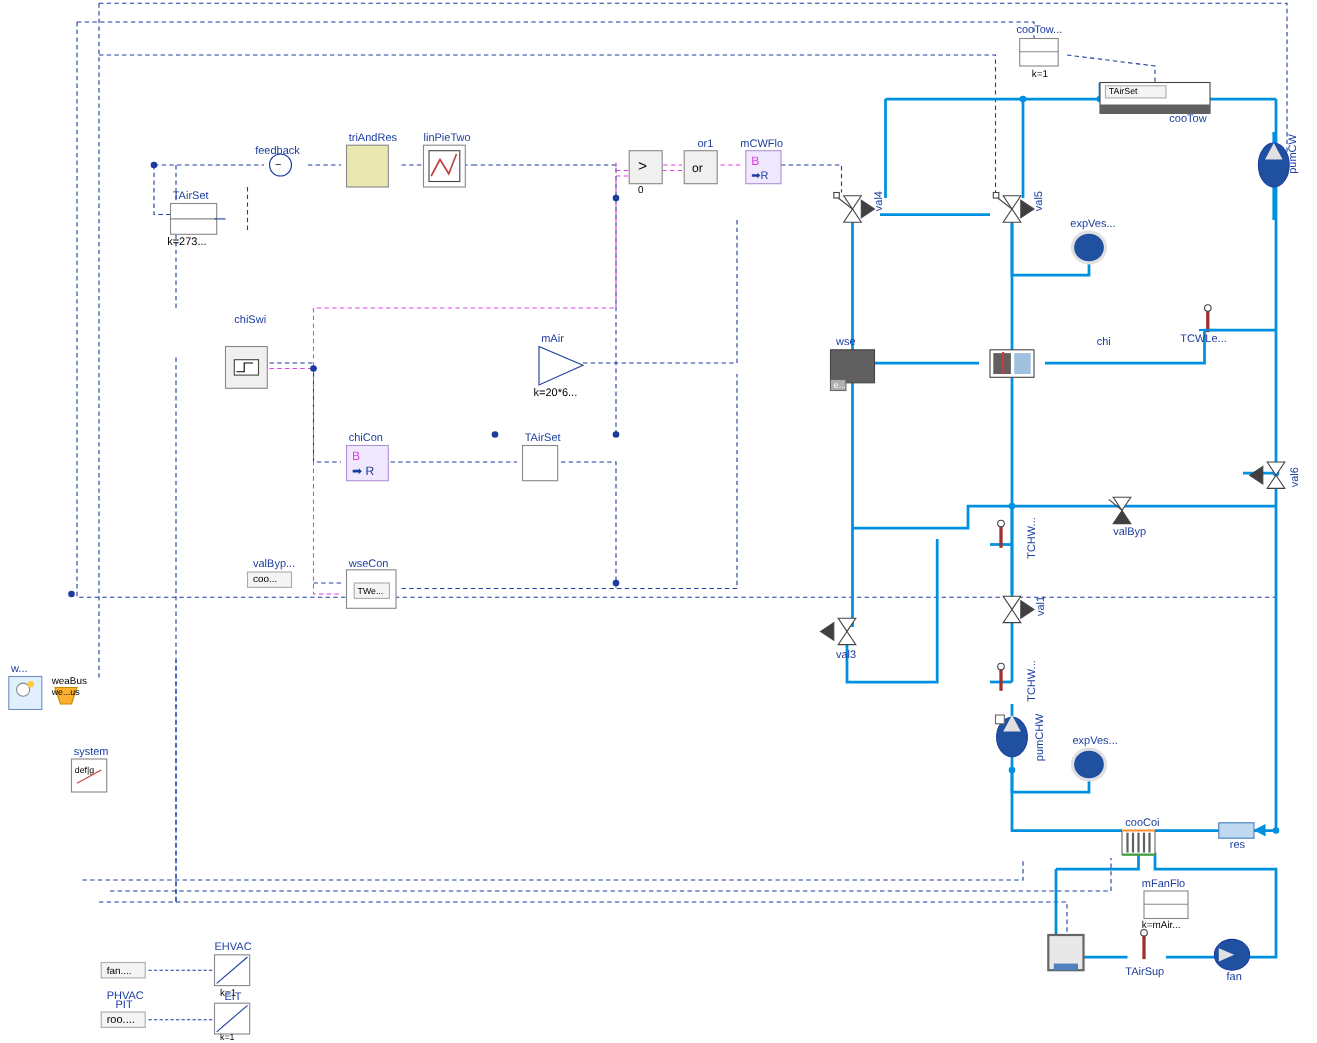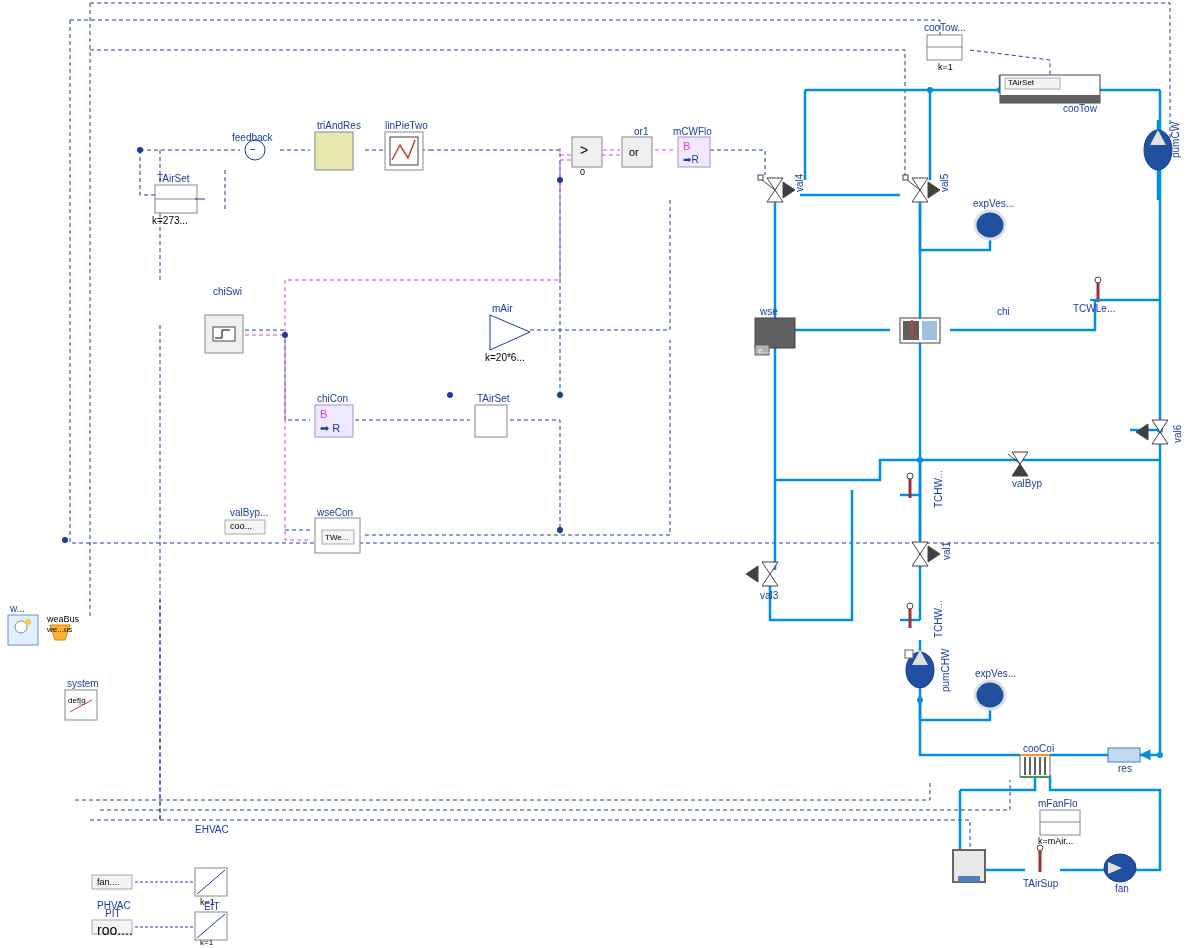--- a/index.html
+++ b/index.html
@@ -412,24 +412,24 @@
 <div class="label" style="left:673px;top:126px">mCWFlo</div>
 <div class="label" style="left:230px;top:507px">valByp...</div>
 <div class="label black" style="left:230px;top:521px;font-size:9px">coo...</div>
 <div class="label" style="left:317px;top:507px">wseCon</div>
 <div class="label" style="left:10px;top:603px">w...</div>
 <div class="label black" style="left:47px;top:614px;font-size:9px">weaBus</div>
 <div class="label black" style="left:47px;top:625px;font-size:8px">we...us</div>
 <div class="label" style="left:67px;top:678px">system</div>
 <div class="label" style="left:97px;top:900px">PHVAC</div>
 <div class="label black" style="left:97px;top:877px;font-size:9px">fan....</div>
-<div class="label" style="left:195px;top:824px">EHVAC</div>
+<div class="label" style="left:195px;top:856px">EHVAC</div>
 <div class="label black" style="left:200px;top:897px;font-size:9px">k=1</div>
 <div class="label" style="left:105px;top:908px">PIT</div>
-<div class="label black" style="left:97px;top:922px;font-size:14px">roo....</div>
+<div class="label black" style="left:97px;top:922px;font-size:10px">roo....</div>
 <div class="label" style="left:204px;top:901px">EIT</div>
 <div class="label black" style="left:200px;top:938px;font-size:8px">k=1</div>
 <div class="label" style="left:924px;top:22px">cooTow...</div>
 <div class="label black" style="left:938px;top:62px;font-size:9px">k=1</div>
 <div class="label black" style="left:1008px;top:78px;font-size:8px">TAirSet</div>
 <div class="label" style="left:1063px;top:103px">cooTow</div>
 <div class="label" style="left:1170px;top:158px;transform:rotate(-90deg);transform-origin:left top">pumCW</div>
 <div class="label" style="left:794px;top:192px;transform:rotate(-90deg);transform-origin:left top">val4</div>
 <div class="label" style="left:939px;top:192px;transform:rotate(-90deg);transform-origin:left top">val5</div>
 <div class="label" style="left:973px;top:198px">expVes...</div>

